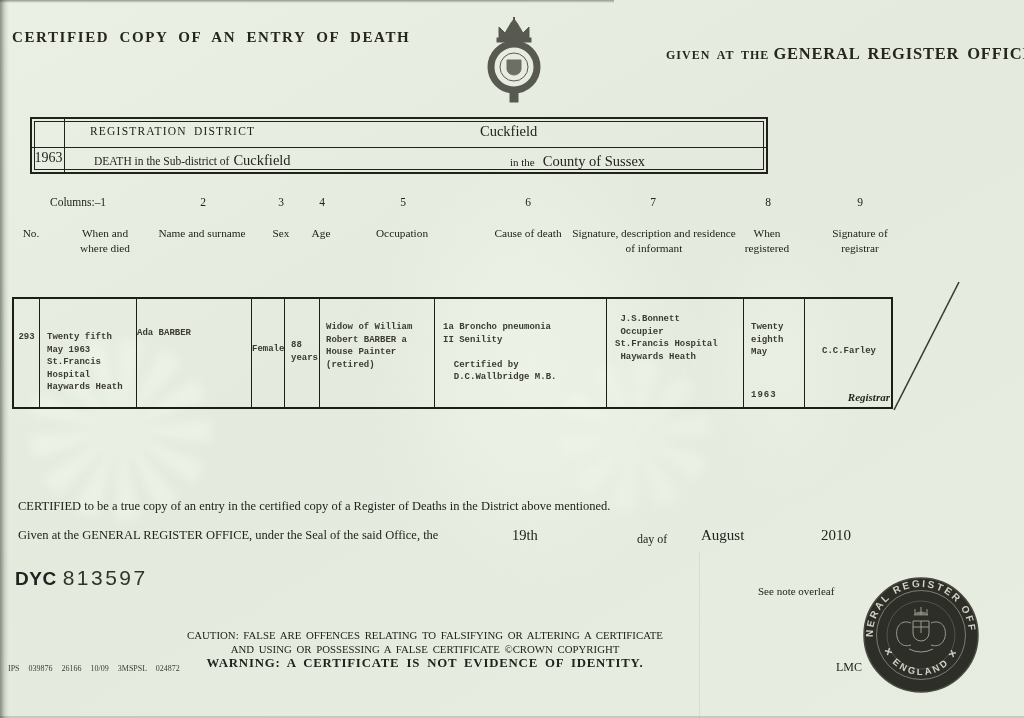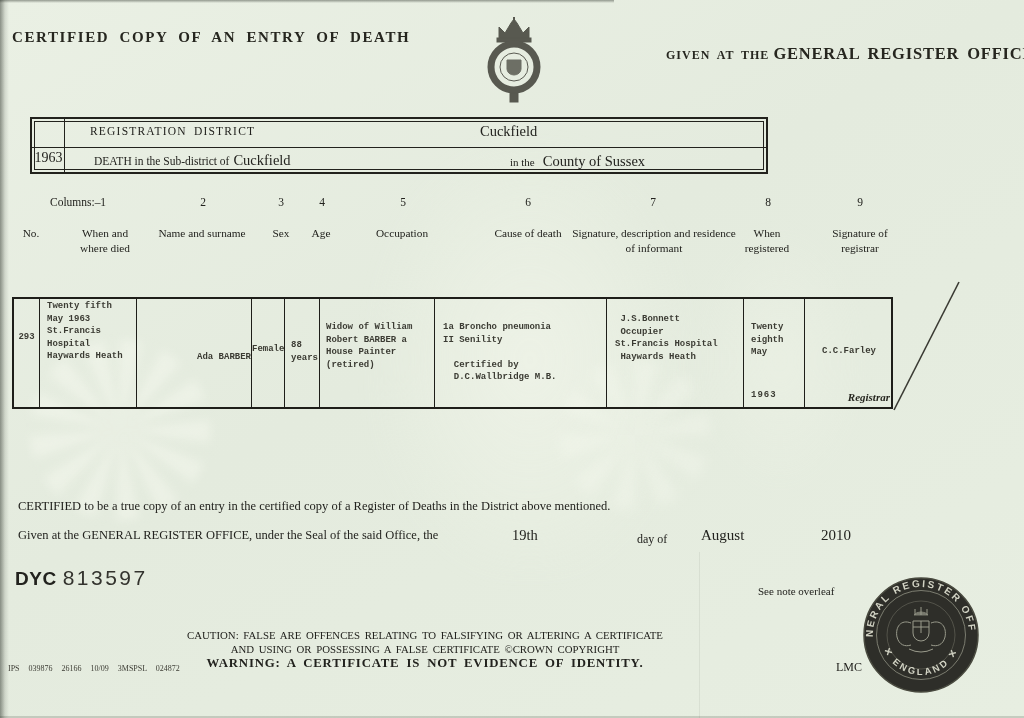--- a/index.html
+++ b/index.html
@@ -60,22 +60,22 @@
 
   
   .entry-table { position:absolute; left:12px; top:297px; width:881px; height:112px;
     border:2px solid #1e1e19; display:grid;
     grid-template-columns:26px 97px 115px 33px 35px 115px 172px 137px 61px 88px; }
   .entry-table .cell { border-right:1.5px solid #1e1e19; position:relative;
     font-family:"Liberation Mono", monospace; font-weight:bold; font-size:9px;
     line-height:1.4; color:#3b3b33; white-space:pre-wrap; }
   .entry-table .cell:last-child { border-right:none; }
   .c-no { padding-top:32px; text-align:center; }
-  .c-when { padding:1px 2px 0 7px; }
-  .c-name { padding-top:52px; text-align:right; }
+  .c-when { padding:32px 2px 0 7px; }
+  .c-name { padding-top:28px; text-align:left; }
   .c-sex { padding-top:44px; text-align:right; }
   .c-age { padding:40px 0 0 6px; }
   .c-occ { padding:22px 2px 0 6px; }
   .c-cause { padding:22px 2px 0 8px; }
   .c-inf { padding:14px 2px 0 8px; }
   .c-whenreg { padding:22px 0 0 7px; }
   .c-whenreg .year { position:absolute; left:7px; bottom:5px; letter-spacing:1px; }
   .c-sig { padding-top:46px; text-align:center; }
   .c-sig .registrar { position:absolute; right:3px; bottom:2px;
     font-family:"Liberation Serif", serif; font-style:italic; font-weight:bold; font-size:11px; color:#26261f; }

